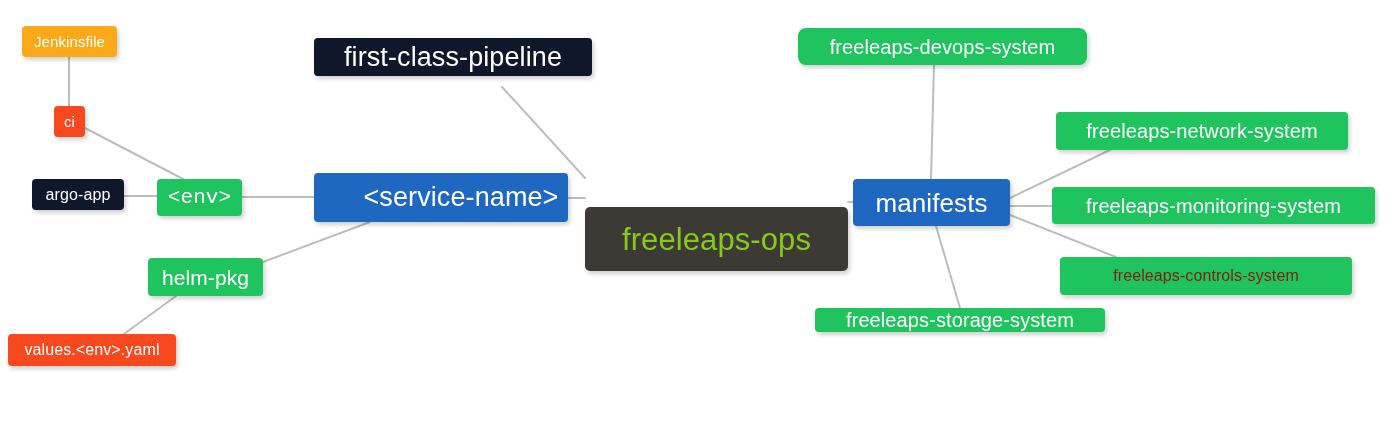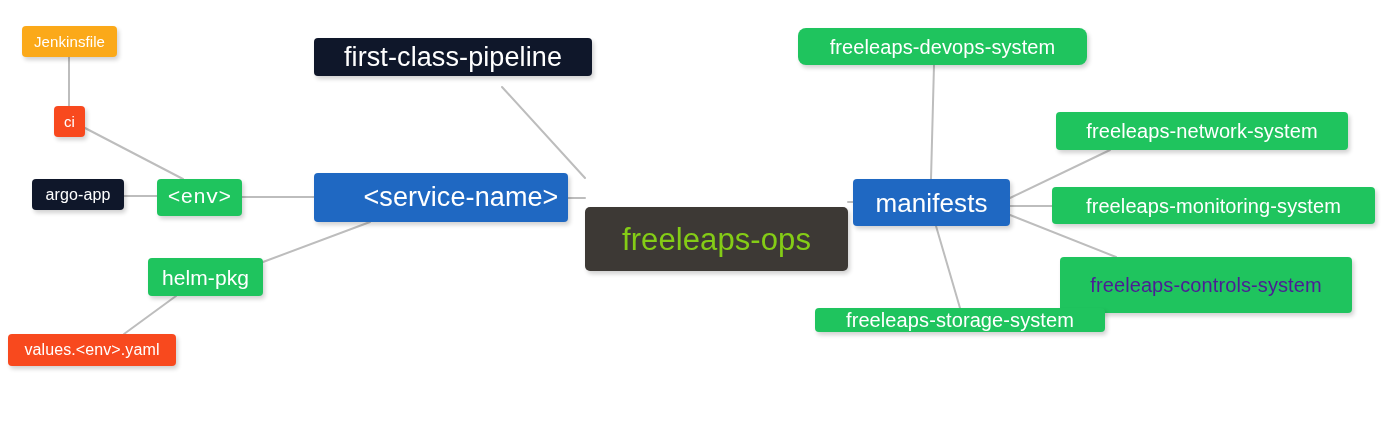--- a/index.html
+++ b/index.html
@@ -64,20 +64,20 @@
   <div id="nodes-layer">
       <div class="node" style="left: 585px; top: 173px; width: 263px; height: 64px; background: rgb(61, 57, 53); font-size: 31px; border-radius: 5px; color: #84cc16; margin-top: 34px;">freeleaps-ops</div>
       <div class="node" style="left: 314px; top: 38px; width: 278px; height: 38px; background: #0f172a; font-size: 27px; border-radius: 4px; color: rgb(255, 255, 255);">first-class-pipeline</div>
       <div class="node" style="left: 314px; top: 173px; width: 254px; height: 49px; background: rgb(31, 104, 194); font-size: 27px; border-radius: 4px; color: rgb(255, 255, 255); padding-left: 40px;">&lt;service-name&gt;</div>
       <div class="node" style="left: 853px; top: 179px; width: 157px; height: 47px; background: rgb(31, 104, 194); font-size: 26px; border-radius: 4px; color: rgb(255, 255, 255); text-align: right;">manifests</div>
       <div class="node" style="left: 157px; top: 179px; width: 85px; height: 37px; background: rgb(31, 196, 94); font-size: 21px; border-radius: 4px; color: rgb(255, 255, 255); font-family: Liberation Mono, monospace;">&lt;env&gt;</div>
       <div class="node" style="left: 148px; top: 258px; width: 115px; height: 38px; background: rgb(31, 196, 94); font-size: 21px; border-radius: 4px; color: rgb(255, 255, 255);">helm-pkg</div>
       <div class="node" style="left: 798px; top: 28px; width: 289px; height: 37px; background: rgb(31, 196, 94); font-size: 20px; border-radius: 8px; color: rgb(255, 255, 255);">freeleaps-devops-system</div>
       <div class="node" style="left: 1056px; top: 112px; width: 292px; height: 38px; background: rgb(31, 196, 94); font-size: 20px; border-radius: 4px; color: rgb(255, 255, 255);">freeleaps-network-system</div>
       <div class="node" style="left: 1052px; top: 187px; width: 323px; height: 37px; background: rgb(31, 196, 94); font-size: 20px; border-radius: 4px; color: rgb(255, 255, 255);">freeleaps-monitoring-system</div>
-      <div class="node" style="left: 1060px; top: 257px; width: 292px; height: 56px; background: rgb(31, 196, 94); font-size: 20px; border-radius: 4px; color: #4c1d95;">freeleaps-controls-system</div>
+      <div class="node" style="left: 1060px; top: 257px; width: 292px; height: 38px; background: rgb(31, 196, 94); font-size: 16px; border-radius: 4px; color: #7f1d1d;">freeleaps-controls-system</div>
       <div class="node" style="left: 815px; top: 308px; width: 290px; height: 24px; background: rgb(31, 196, 94); font-size: 20px; border-radius: 4px; color: rgb(255, 255, 255);">freeleaps-storage-system</div>
       <div class="node" style="left: 22px; top: 26px; width: 95px; height: 31px; background: rgb(251, 169, 25); font-size: 15px; border-radius: 4px; color: rgb(255, 255, 255); text-align: right;">Jenkinsfile</div>
       <div class="node" style="left: 54px; top: 106px; width: 31px; height: 31px; background: rgb(248, 73, 30); font-size: 15px; border-radius: 4px; color: rgb(255, 255, 255);">ci</div>
       <div class="node" style="left: 32px; top: 179px; width: 92px; height: 31px; background: #0f172a; font-size: 16px; border-radius: 4px; color: rgb(255, 255, 255);">argo-app</div>
       <div class="node" style="left: 8px; top: 334px; width: 168px; height: 32px; background: rgb(248, 73, 30); font-size: 16px; border-radius: 4px; color: rgb(255, 255, 255);">values.&lt;env&gt;.yaml</div>
     </div>
 </div>
 
 </body></html>

